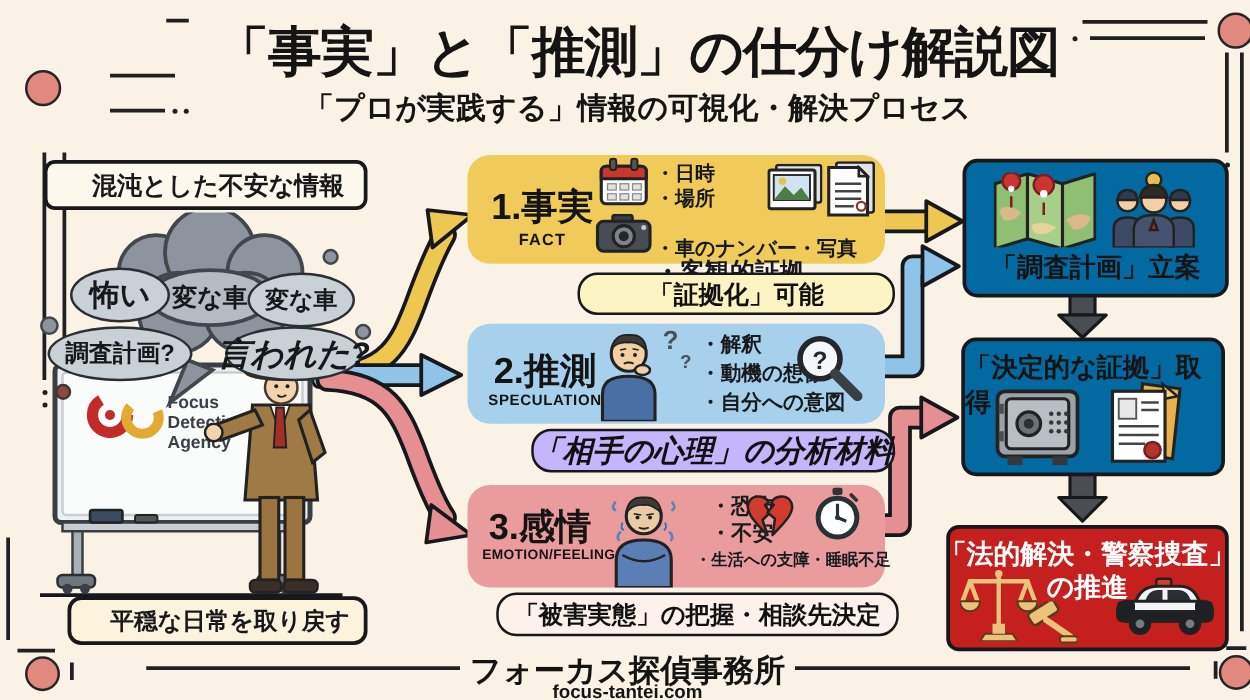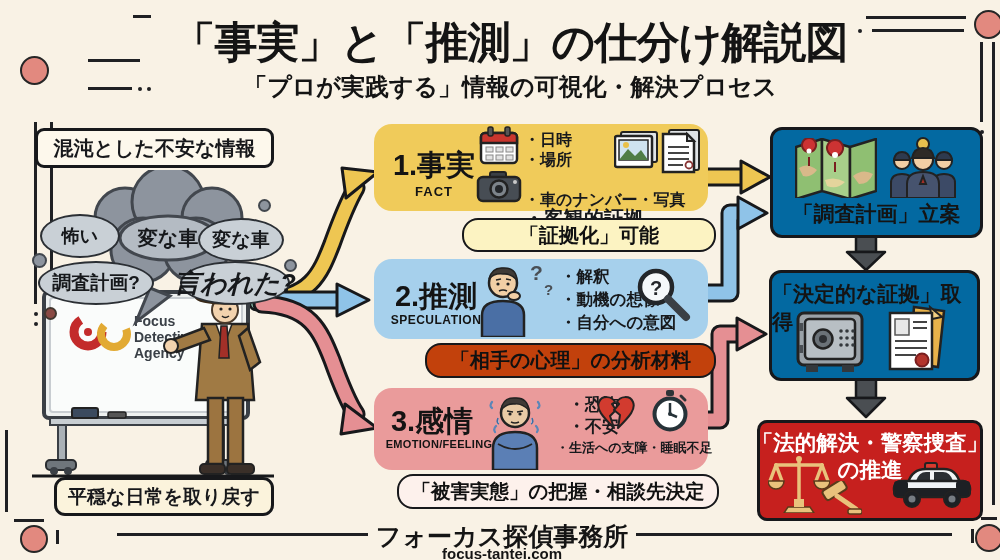--- a/index.html
+++ b/index.html
@@ -1,21 +1,21 @@
 <!DOCTYPE html>
 <html><head>
 <meta charset="utf-8">
 <style>
   html,body{margin:0;padding:0;background:#f9f2e5;}
   #stage{position:relative;width:1000px;height:560px;background:#f9f2e5;overflow:hidden;
          font-family:"Liberation Sans","DejaVu Sans",sans-serif;color:#17181b;}
   .abs{position:absolute;}
   .ctr{display:flex;align-items:center;justify-content:center;}
   .lbl{font-weight:900;color:#141414;}
-  .outbox{background:#fdf8ec;border:3px solid #17181b;border-radius:9px;font-weight:900;}
+  .outbox{background:#fdf8ec;border:3px solid #17181b;border-radius:9px;font-weight:900;padding-left:20px;}
   .pill{border:2.5px solid #17181b;border-radius:16px;font-weight:900;color:#111;white-space:nowrap;}
   .bubble{background:#c9d0d6;border:2.5px solid #2b2f34;border-radius:50%;font-weight:900;color:#16181b;white-space:nowrap;}
   .catbox{border-radius:18px;}
   .panelbox{background:#0369a1;border:3px solid #17181b;border-radius:12px;}
   .bul{font-weight:800;color:#17191c;white-space:nowrap;line-height:1;}
   .deco{background:#1f2023;}
   .dot{border-radius:50%;}
   .cornercircle{background:#e2897f;border:2.5px solid #262626;border-radius:50%;}
   svg text{font-family:"Liberation Sans","DejaVu Sans",sans-serif;}
 </style>
@@ -157,21 +157,21 @@
       <circle cx="105" cy="48" r="30"></circle>
         <circle cx="148" cy="32" r="36"></circle>
         <circle cx="192" cy="48" r="30"></circle>
       <circle cx="123" cy="80" r="32"></circle>
         <circle cx="176" cy="80" r="32"></circle>
       <path d="M130,118 L116,152 L150,126 Z"></path>
     </g>
     <ellipse cx="148" cy="68" rx="48" ry="22" fill="#b4bbc3" stroke="#42474e" stroke-width="3"></ellipse>
   </svg>
   <div class="abs ctr bubble" style="left:128px;top:222px;width:80px;height:32px;font-size:20px;background:transparent;border:none;">変な車</div>
-  <div class="abs ctr bubble" style="left:40px;top:214px;width:76px;height:40px;font-size:18px;">怖い</div>
+  <div class="abs ctr bubble" style="left:56px;top:214px;width:76px;height:40px;font-size:24px;">怖い</div>
   <div class="abs ctr bubble" style="left:198px;top:218px;width:82px;height:40px;font-size:19px;">変な車</div>
   <div class="abs ctr bubble" style="left:38px;top:261px;width:112px;height:40px;font-size:19px;">調査計画?</div>
   <div class="abs ctr bubble" style="left:180px;top:261px;width:106px;height:40px;font-size:26px;font-style:italic;">言われた?</div>
   <div class="abs dot" style="left:32px;top:253px;width:11px;height:11px;background:#8d949e;border:2px solid #42474e;"></div>
   <div class="abs dot" style="left:258px;top:199px;width:9px;height:9px;background:#8d949e;border:2px solid #42474e;"></div>
   <div class="abs dot" style="left:284px;top:259px;width:9px;height:9px;background:#8d949e;border:2px solid #42474e;"></div>
   <div class="abs dot" style="left:44px;top:307px;width:9px;height:9px;background:#8a4a44;border:2px solid #42372f;"></div>
 
   <div class="abs ctr outbox" style="left:35px;top:128px;width:233px;height:34px;font-size:20px;">
     <span>混沌とした不安な情報</span>
@@ -250,21 +250,21 @@
     <div class="abs lbl" style="left:170px;top:22px;font-size:15px;color:#4a4f55;">?</div>
     <div class="abs bul" style="left:186px;top:9px;font-size:16.5px;">・解釈</div>
     <div class="abs bul" style="left:186px;top:32px;font-size:16.5px;">・動機の想像</div>
     <div class="abs bul" style="left:186px;top:55px;font-size:16.5px;">・自分への意図</div>
     <svg class="abs" style="left:258px;top:6px;" width="62" height="62" viewBox="0 0 62 62">
       <circle cx="24" cy="22" r="16" fill="#f5f8fa" stroke="#23262a" stroke-width="4.5"></circle>
       <line x1="36" y1="34" x2="54" y2="52" stroke="#3a3f45" stroke-width="8" stroke-linecap="round"></line>
       <text x="24" y="30" font-size="20" font-weight="bold" fill="#23262a" text-anchor="middle">?</text>
     </svg>
   </div>
-  <div class="abs ctr pill" style="left:425px;top:343px;width:287px;height:31px;font-size:20px;background:#c2410c;">
+  <div class="abs ctr pill" style="left:425px;top:343px;width:287px;height:31px;font-size:24px;background:#c4b5fd;font-style:italic;">
     <span>「相手の心理」の分析材料</span>
   </div>
 
   <div class="abs catbox" style="left:374px;top:388px;width:334px;height:82px;background:#ea9b9b;">
     <div class="abs lbl" style="left:0px;top:14px;width:116px;text-align:center;font-size:29px;">3.感情</div>
     <div class="abs lbl" style="left:0px;top:50px;width:130px;text-align:center;font-size:11px;letter-spacing:0.3px;">EMOTION/FEELING</div>
     <svg class="abs" style="left:112px;top:4px;" width="58" height="78" viewBox="0 0 58 78">
       <path d="M7,78 V56 Q7,40 29,40 Q51,40 51,56 V78 Z" fill="#5b7fb5" stroke="#222" stroke-width="2.5"></path>
       <path d="M12,52 Q29,62 46,52" fill="none" stroke="#222" stroke-width="1.8"></path>
       <circle cx="29" cy="21" r="14" fill="#e9cba6" stroke="#222" stroke-width="2.5"></circle>

